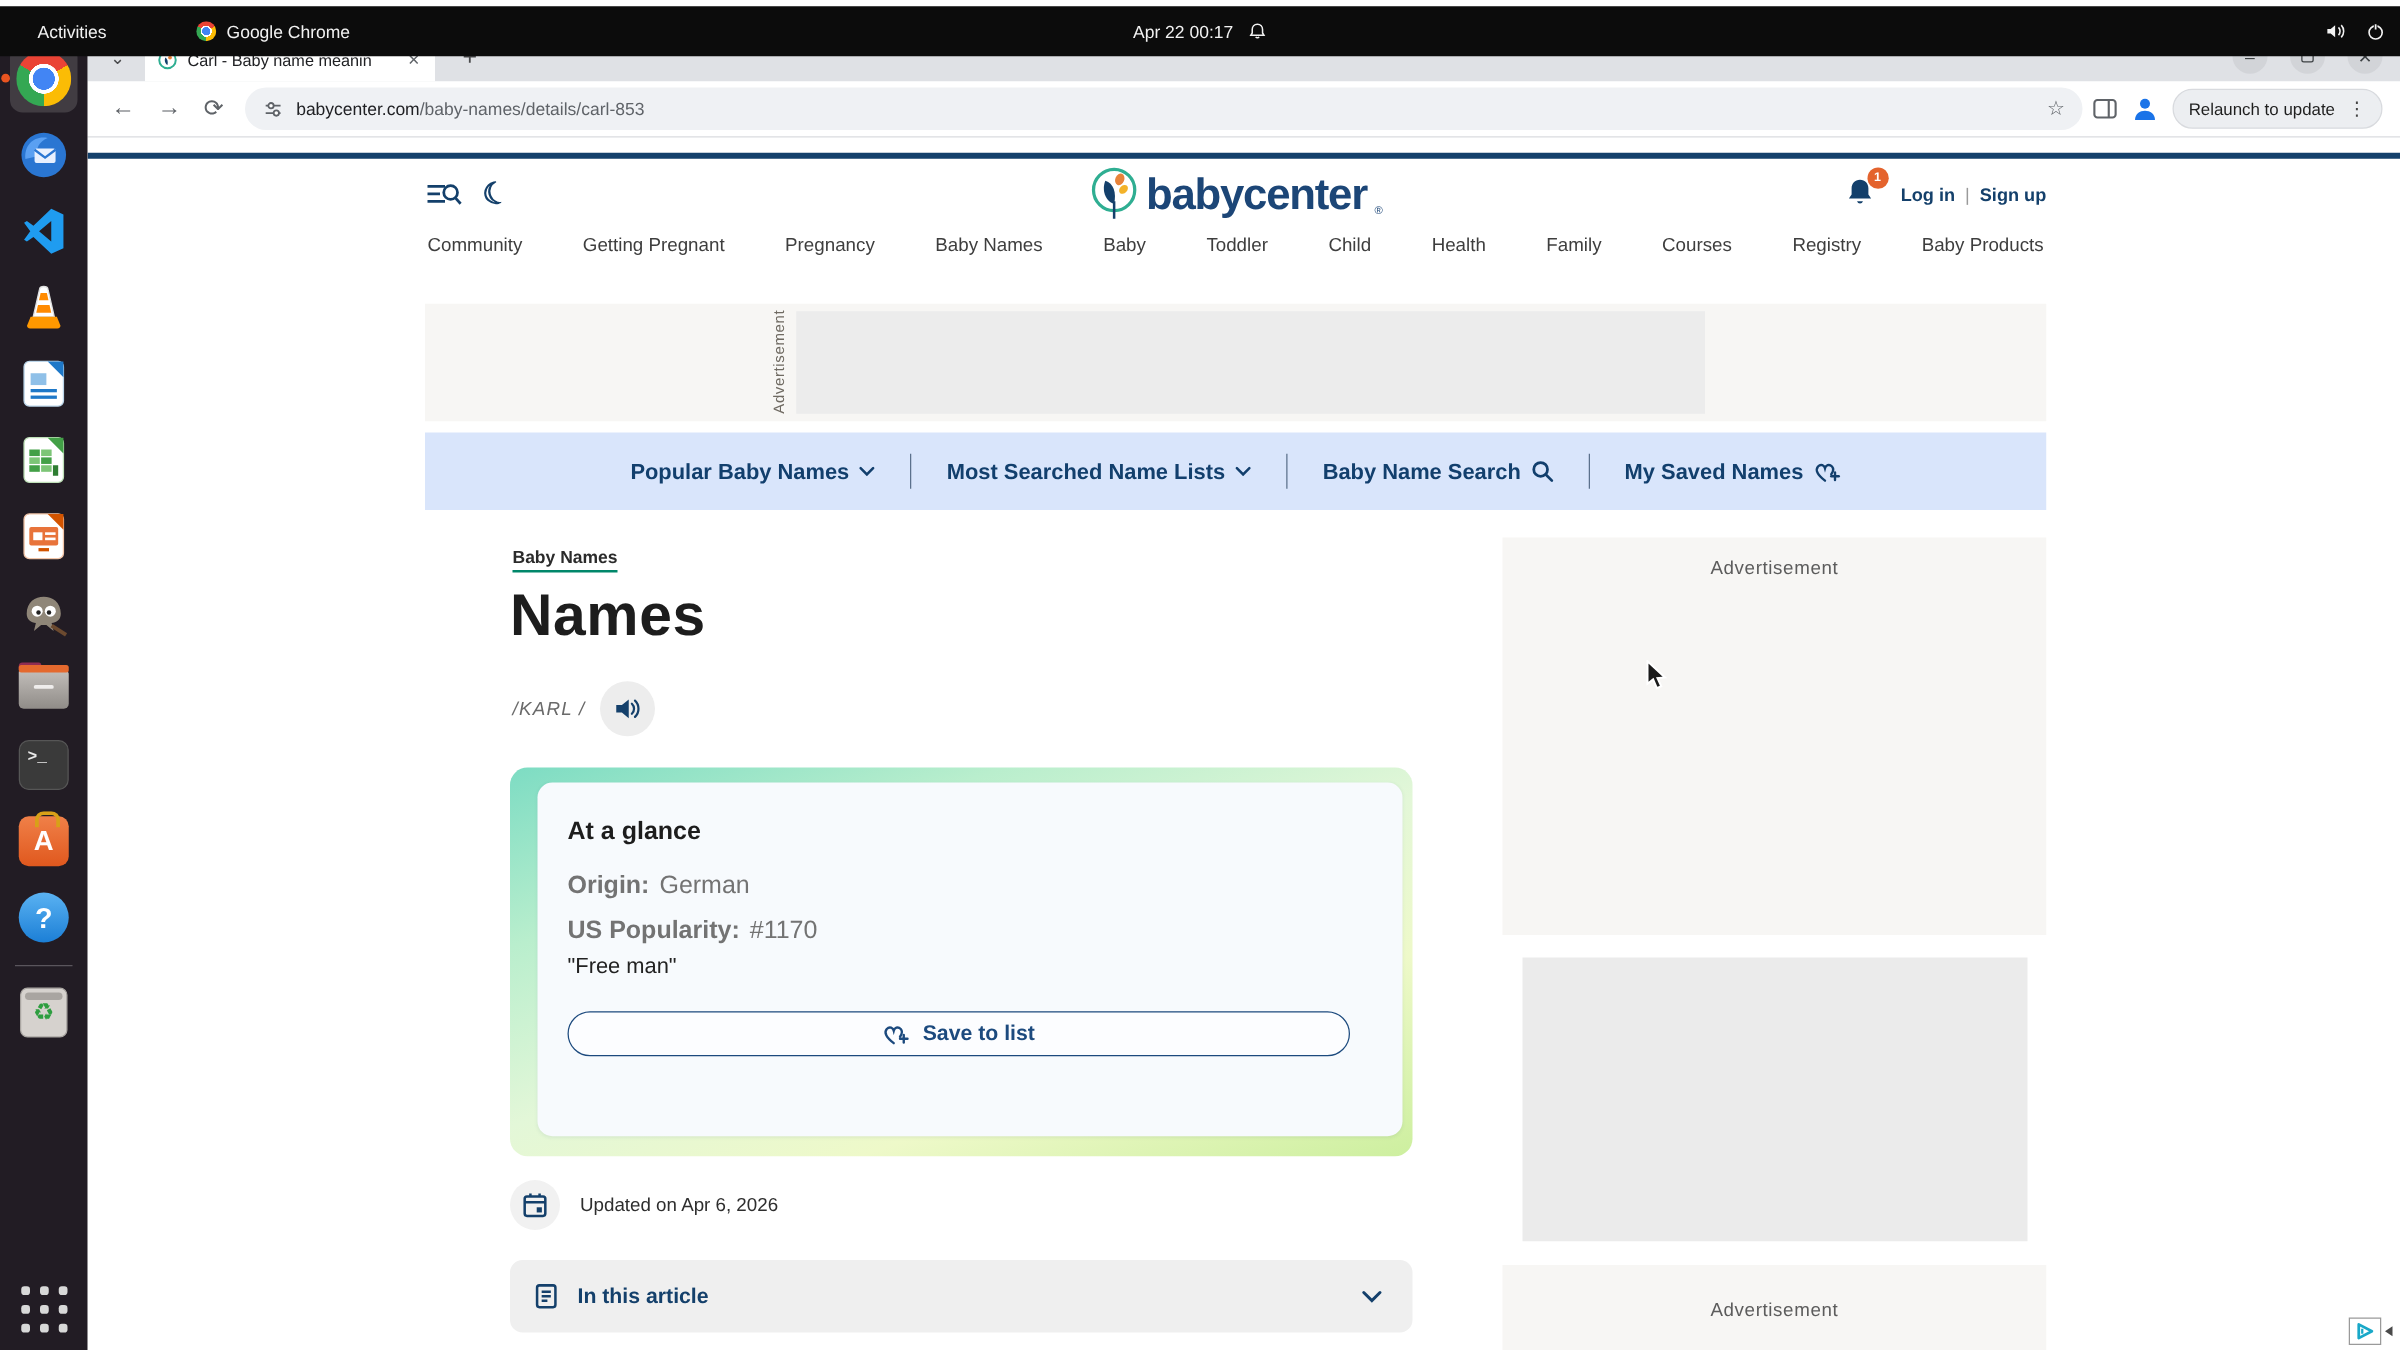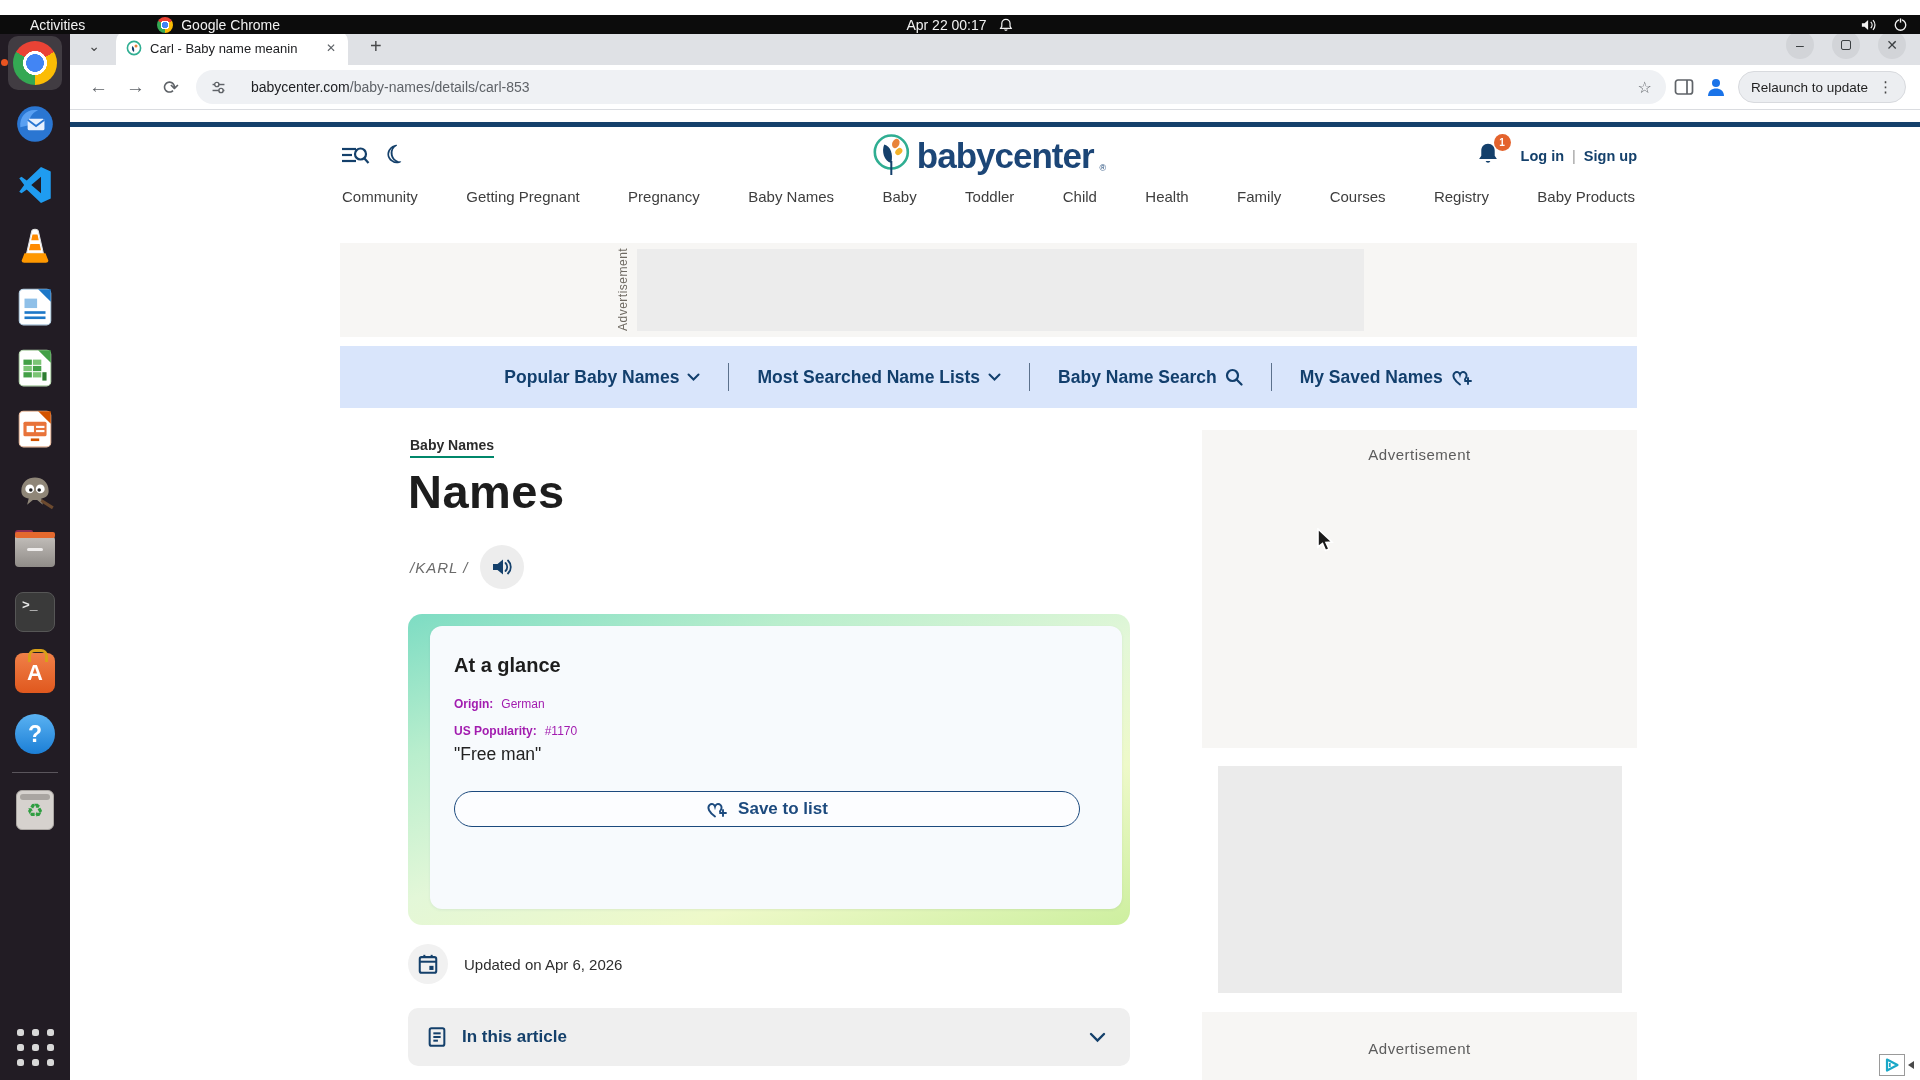--- a/index.html
+++ b/index.html
@@ -1,19 +1,19 @@
 <!DOCTYPE html>
 <html><head>
 <meta charset="utf-8">
 <style>
   * { box-sizing: border-box; margin: 0; padding: 0; }
   html,body { width:1920px; height:1080px; overflow:hidden; font-family:"Liberation Sans",sans-serif; background:#fff; }
 
   
-  .topbar { position:absolute; left:0; top:15px; width:1920px; height:19px; background:#0c0c0c; color:#f2f2f2; display:flex; align-items:center; font-size:14px; z-index:50; }
+  .topbar { position:absolute; left:0; top:5px; width:1920px; height:40px; background:#0c0c0c; color:#f2f2f2; display:flex; align-items:center; font-size:14px; z-index:50; }
   .topbar .activities { margin-left:18px; padding:0 12px; }
   .topbar .appmenu { display:flex; align-items:center; gap:8px; margin-left:60px; }
   .topbar .clockwrap { position:absolute; left:50%; transform:translateX(-50%); display:flex; align-items:center; gap:12px; }
   .topbar .righticons { position:absolute; right:12px; display:flex; align-items:center; gap:16px; }
   .chrome-mini { width:16px; height:16px; border-radius:50%;
     background: radial-gradient(circle at 50% 50%, #4285f4 0 29%, #fff 30% 39%, rgba(0,0,0,0) 40%),
     conic-gradient(from 60deg, #fbbc05 0 120deg, #34a853 120deg 240deg, #ea4335 240deg 360deg); }
 
   
   .dock { position:absolute; left:0; top:27px; width:70px; height:1053px; background:#221c24; z-index:40; display:flex; flex-direction:column; align-items:center; padding-top:9px; }
@@ -46,21 +46,21 @@
   .tab-title { flex:1; font-size:13px; color:#202124; white-space:nowrap; overflow:hidden; margin:0 6px 0 8px; }
   .tab-close { font-size:12px; color:#5f6368; padding:2px 4px; }
   .newtab-btn { position:absolute; left:292px; font-size:20px; color:#48494b; font-weight:300; padding:2px 8px; }
   .win-controls { position:absolute; right:14px; top:4px; display:flex; align-items:center; gap:18px; }
   .win-btn { width:28px; height:28px; border-radius:50%; background:#d2d4d8; display:flex; align-items:center; justify-content:center; color:#3c4043; font-size:14px; }
   .win-max { width:10px; height:10px; border:1.5px solid #3c4043; border-radius:2px; }
 
   .toolbar { height:44px; background:#fff; display:flex; align-items:center; padding:0 10px; }
   .nav-ico { font-size:19px; color:#5f6368; padding:0 9px; }
   .omnibox { flex:1; height:34px; background:#eff1f4; border-radius:17px; display:flex; align-items:center; padding:0 14px; margin:0 8px; }
-  .omni-host { font-size:14px; color:#202124; margin-left:24px; }
+  .omni-host { font-size:14px; color:#202124; margin-left:10px; }
   .omni-path { font-size:14px; color:#5f6368; }
   .omni-star { margin-left:auto; font-size:16px; color:#5f6368; }
   .toolbar-right { display:flex; align-items:center; gap:10px; margin-right:4px; }
   .relaunch { height:32px; background:#eceef1; border:1px solid #d8dade; border-radius:16px; display:flex; align-items:center; gap:10px; padding:0 12px; font-size:13.5px; color:#1f1f1f; }
   .toolbar-sep { height:1px; background:#dadce0; }
 
   
   .site { position:absolute; left:0; top:95px; width:1850px; height:958px; background:#fff; overflow:hidden; }
   .site-topline { position:absolute; left:0; top:0; width:100%; height:5px; background:#14406b; }
 
@@ -90,21 +90,21 @@
   .breadcrumb { position:absolute; left:340px; top:315px; font-size:14px; font-weight:bold; color:#2b2b2b; border-bottom:2px solid #00876a; padding-bottom:3px; }
   .name-title { position:absolute; left:338px; top:342px; font-size:47px; font-weight:bold; color:#1d1d1d; letter-spacing:0.5px; }
   .pronounce { position:absolute; left:340px; top:423px; display:flex; align-items:center; gap:12px; }
   .pronounce .ipa { font-size:15px; font-style:italic; color:#6a6a6a; letter-spacing:1px;text-align:center; }
   .speak-btn { width:44px; height:44px; border-radius:50%; background:#ededed; display:flex; align-items:center; justify-content:center; }
 
   .glance-card { position:absolute; left:338px; top:492px; width:722px; height:311px; border-radius:14px;
     background:linear-gradient(160deg,#7ddcc3 0%,#b9eecd 25%,#e3f7d8 50%,#eef9c9 72%,#cdef9f 100%); }
   .glance-inner { position:absolute; left:22px; top:12px; right:8px; bottom:16px; background:#f7fafd; border-radius:12px; padding:28px 42px 0 24px; box-shadow:0 1px 3px rgba(40,80,120,0.08); }
   .glance-title { font-size:20px; font-weight:bold; color:#1d1d1d; margin-bottom:20px; }
-  .glance-row { font-size:12px; color:#a21caf; margin-bottom:13px; }
+  .glance-row { font-size:20px; color:#737373; margin-bottom:13px; }
   .glance-row b { font-weight:bold; margin-right:8px; }
   .glance-meaning-val { font-size:17.5px; color:#222; margin-top:-7px; }
   .glance-btns { display:flex; gap:12px; margin-top:26px; }
   .pill-btn { flex:1; height:36px; border:1.6px solid #1c4a7e; border-radius:27px; background:#fcfdff; color:#1c4a7e; font-size:17px; font-weight:bold; display:flex; align-items:center; justify-content:center; gap:10px; }
 
   .updated { position:absolute; left:338px; top:822px; display:flex; align-items:center; gap:16px; }
   .updated .cal-circle { width:40px; height:40px; border-radius:50%; background:#f1f1f1; display:flex; align-items:center; justify-content:center; }
   .updated .txt { font-size:15px; color:#2e2e2e; }
 
   .article-bar { position:absolute; left:338px; top:886px; width:722px; height:58px; background:#efefef; border-radius:10px; display:flex; align-items:center; padding:0 24px 0 18px; gap:14px; }

